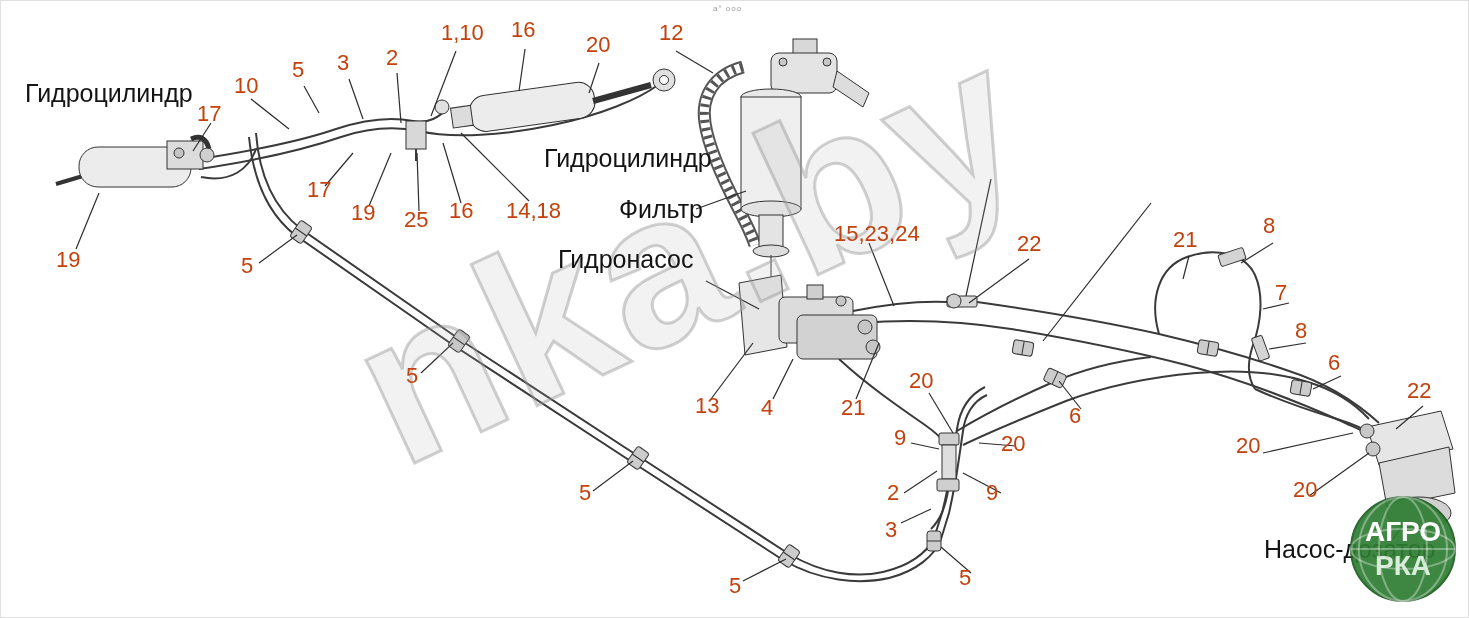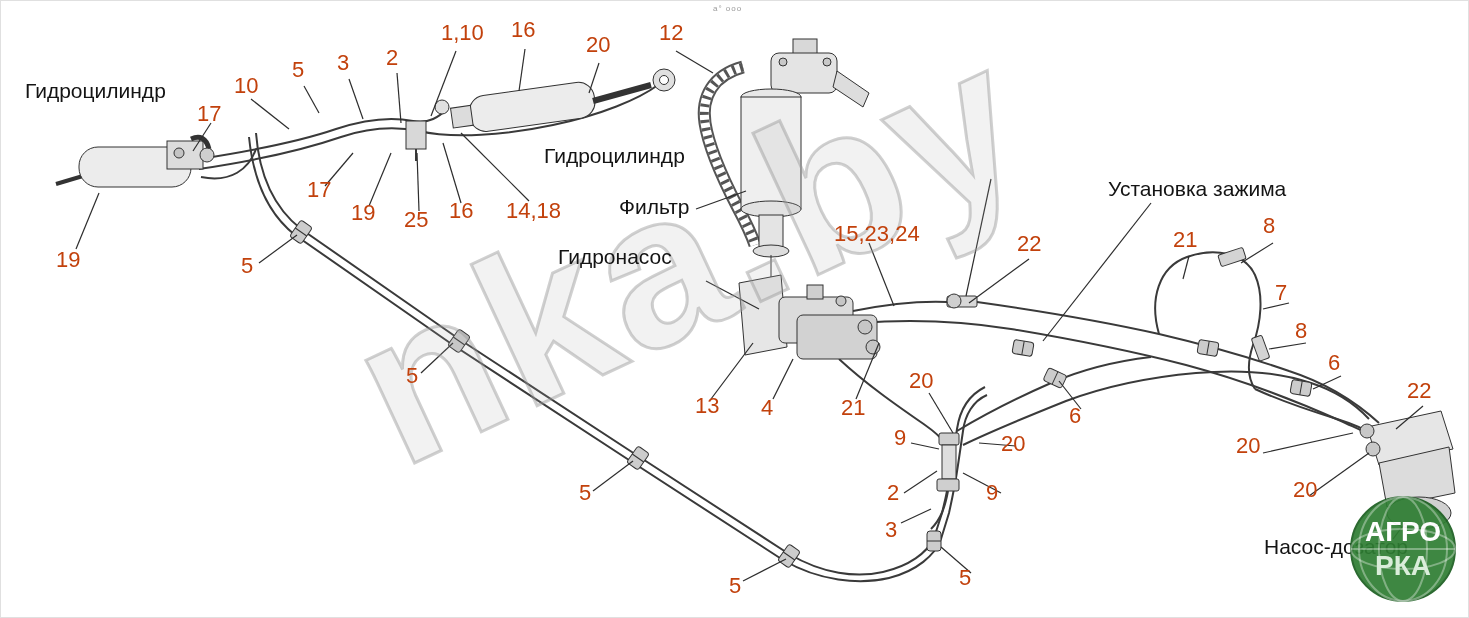--- a/index.html
+++ b/index.html
@@ -2,21 +2,21 @@
 <html><head>
 <meta charset="utf-8">
 <style>
   html,body{margin:0;padding:0;background:#fff;}
   #stage{
     position:relative;width:1469px;height:618px;background:#ffffff;
     overflow:hidden;border:1px solid #e0e0e0;box-sizing:border-box;
     font-family:"Liberation Sans",sans-serif;
   }
   .label{
-    position:absolute;font-size:21px;color:#141414;white-space:nowrap;
+    position:absolute;font-size:25px;color:#141414;white-space:nowrap;
     font-family:"Liberation Sans",sans-serif;
   }
   .callout{
     position:absolute;font-size:22px;color:#c2410c;white-space:nowrap;
     font-family:"Liberation Sans",sans-serif;
   }
   .tiny{
     position:absolute;left:712px;top:3px;font-size:8px;color:#9a9a9a;letter-spacing:1px;text-align:right;
   }
   #watermark{
@@ -224,21 +224,20 @@
   </svg>
 
   <div id="watermark">nka.by</div>
 
   <div class="tiny">а° ооо</div>
 
   <div class="label" style="left:24px;top:78px">Гидроцилиндр</div>
   <div class="label" style="left:543px;top:143px">Гидроцилиндр</div>
   <div class="label" style="left:618px;top:194px">Фильтр</div>
   <div class="label" style="left:557px;top:244px">Гидронасос</div>
-  <div class="label" style="left:1107px;top:176px">Установка зажима</div>
   <div class="label" style="left:1263px;top:534px">Насос-дозатор</div>
 
   <div class="callout" style="left:196px;top:100px">17</div>
   <div class="callout" style="left:233px;top:72px">10</div>
   <div class="callout" style="left:291px;top:56px">5</div>
   <div class="callout" style="left:336px;top:49px">3</div>
   <div class="callout" style="left:385px;top:44px">2</div>
   <div class="callout" style="left:440px;top:19px">1,10</div>
   <div class="callout" style="left:510px;top:16px">16</div>
   <div class="callout" style="left:585px;top:31px">20</div>

